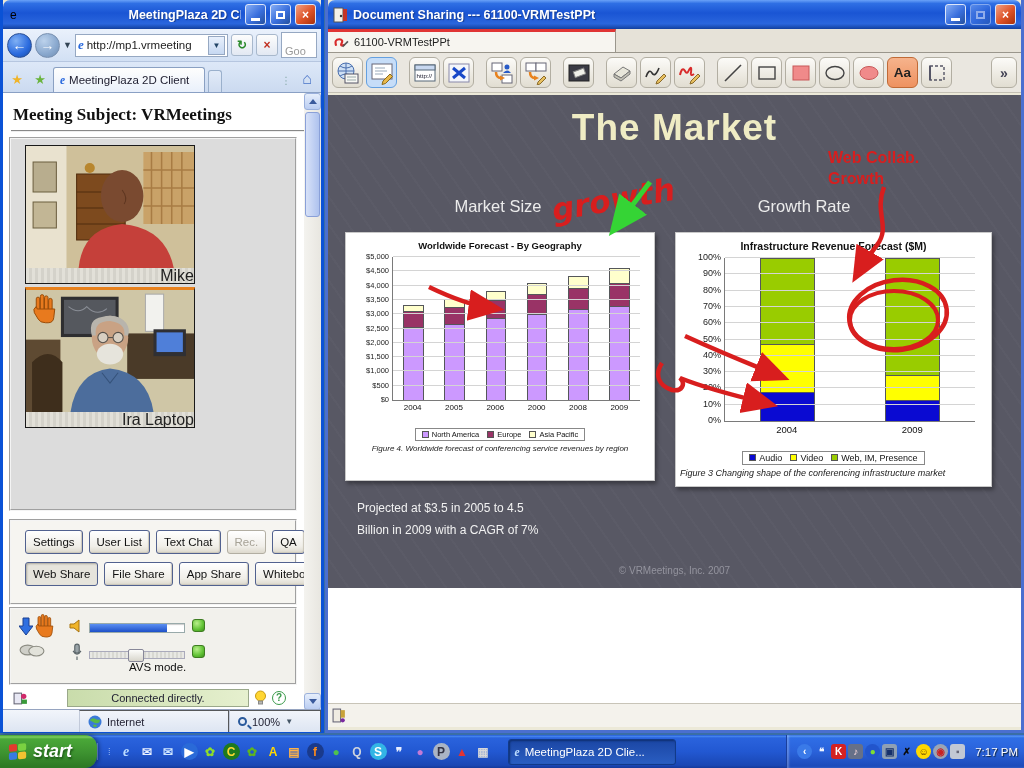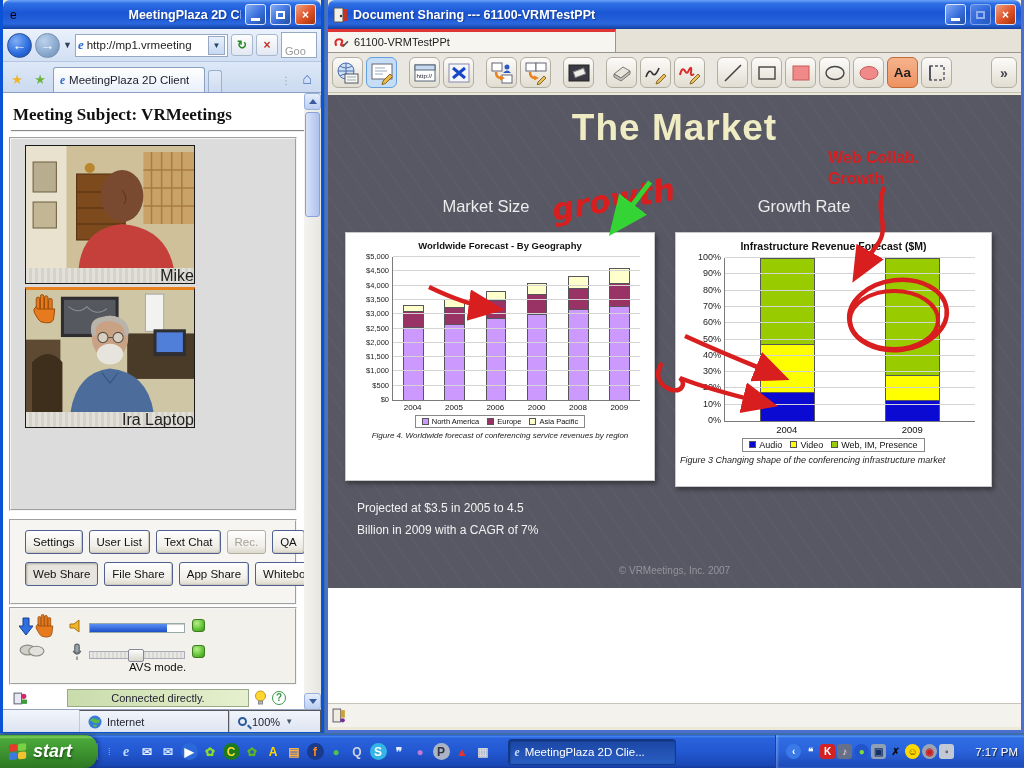--- a/index.html
+++ b/index.html
@@ -77,21 +77,21 @@
 .tbtn{width:31px;height:31px;flex:0 0 auto;border:1px solid #b2aea2;border-radius:6px;background:linear-gradient(#fcfbf8,#e1ddd1);display:flex;align-items:center;justify-content:center}
 .tbtn svg{width:24px;height:24px}
 .tbtn.sel-blue{background:#c6ddf8;border-color:#64a0e0}
 .tbtn.sel-orange{background:linear-gradient(#f6b38c,#ee9260);border-color:#c06a36}
 .tbtn.gap{margin-left:9px}
 .tbtn.aa{font-weight:bold;font-size:13.5px;color:#222}
 .tbtn.more{margin-left:auto;width:26px;font-weight:bold;color:#445;font-size:14px}
 #slide{position:absolute;left:0;top:95px;width:693px;height:493px;background:#585864;background-image:repeating-linear-gradient(55deg,rgba(255,255,255,.02) 0 2px,transparent 2px 16px);overflow:hidden}
 #slide-title{position:absolute;left:0;top:12px;width:100%;text-align:center;font-size:37px;font-weight:bold;color:#efecc4;letter-spacing:1px}
 .chart-label{position:absolute;top:102px;width:140px;text-align:center;font-size:16.5px;color:#ececec}
-#label-market{left:88px}#label-growthrate{left:406px}
+#label-market{left:100px}#label-growthrate{left:406px}
 #webcollab{position:absolute;left:500px;top:52px;font-size:16px;font-weight:bold;color:var(--ann-red);line-height:21px}
 #reduces{position:absolute;left:347px;top:206px;font-size:15px;font-weight:bold;color:var(--ann-green)}
 #proj-text{position:absolute;left:29px;top:402px;font-size:12px;color:#f2f2f2;line-height:22px}
 #slide-copy{position:absolute;left:0;top:470px;width:100%;text-align:center;font-size:10px;color:#94949e}
 .chart-card{position:absolute;background:#fff;border:1px solid #c8c8c8;box-shadow:2px 3px 4px rgba(0,0,0,.35);padding:2px 4px;color:#111}
 #chart-card-1{left:17px;top:137px;width:310px;height:249px}
 #chart-card-2{left:347px;top:137px;width:317px;height:255px}
 .c-title{font-weight:bold;text-align:center;margin:5px 0 3px}
 #chart-card-1 .c-title{font-size:9.5px}
 #chart-card-2 .c-title{font-size:10.5px}
@@ -107,21 +107,21 @@
 .sbar{display:flex;flex-direction:column-reverse;height:100%}
 #chart-card-1 .sbar{width:50%}
 #chart-card-2 .sbar{width:44%}
 .seg{width:100%;border:1px solid #55575a;border-bottom:none}
 .xrow{display:flex}
 #chart-card-1 .xrow{margin-left:42px;margin-right:10px}
 #chart-card-2 .xrow{margin-left:44px;margin-right:12px}
 .xrow div{flex:1;text-align:center;padding-top:2px}
 #chart-card-1 .xrow div{font-size:8px}
 #chart-card-2 .xrow div{font-size:9.5px}
-.c-legend-wrap{text-align:center;margin-top:2px}
+.c-legend-wrap{text-align:center;margin-top:15px}
 .c-legend{display:inline-flex;align-items:center;gap:8px;border:1px solid #888;padding:1px 6px}
 #chart-card-1 .c-legend{font-size:7.5px}
 #chart-card-2 .c-legend{font-size:9px}
 .lg-item{display:flex;align-items:center;gap:3px}
 .lg-box{width:7px;height:7px;border:1px solid #555;flex:0 0 auto}
 .c-caption{font-style:italic;margin-top:3px;color:#222}
 #chart-card-1 .c-caption{font-size:8px;text-align:center}
 #chart-card-2 .c-caption{font-size:9px;text-align:left}
 #annot-svg{position:absolute;left:0;top:0;width:693px;height:493px;pointer-events:none}
 #doc-white{position:absolute;left:0;top:588px;width:693px;height:115px;background:#fff}
@@ -131,21 +131,21 @@
 #taskbar{position:absolute;left:0;top:735px;width:1024px;height:33px;background:linear-gradient(180deg,#2157d6 0%,#4585ef 4%,#2a63dd 9%,#2258d2 50%,#1a47b4 92%,#15399a 100%);display:flex;align-items:center}
 #start-btn{width:97px;height:33px;border-radius:0 12px 12px 0;background:linear-gradient(180deg,#3f9c31 0%,#7ece5e 6%,#4aa838 12%,#3d9230 55%,#2e7a24 95%);display:flex;align-items:center;gap:5px;padding:0 14px 0 8px;box-shadow:2px 0 4px rgba(0,0,0,.4)}
 #start-btn .stext{color:#fff;font-weight:bold;font-style:italic;font-size:18px;text-shadow:1px 2px 2px #1e5a16}
 #ql{display:flex;align-items:center;gap:4px;padding:0 4px 0 10px;border-left:1px solid rgba(255,255,255,.25)}
 .qlh{color:#9ec0f8;font-size:9px;letter-spacing:1px;margin-right:2px}
 .ticon{width:17px;height:17px;display:flex;align-items:center;justify-content:center;font-size:12px;font-weight:bold;border-radius:3px;flex:0 0 auto;line-height:1}
 #task-items{flex:1;display:flex;align-items:center;padding-left:12px}
 #task-btn{width:168px;height:26px;border-radius:3px;background:linear-gradient(#1b46a4,#2a5ec2);border:1px solid #123a88;box-shadow:inset 1px 1px 2px #0e2f70;display:flex;align-items:center;gap:5px;padding:0 6px;color:#fff;font-size:11.5px;white-space:nowrap;overflow:hidden}
 #tray{display:flex;align-items:center;gap:2px;height:33px;padding:0 6px 0 10px;background:linear-gradient(180deg,#2662e0 0%,#4f90f2 4%,#2f6ee6 9%,#2a62da 50%,#1d4cbc 92%);border-left:1px solid #1a3f9c;box-shadow:inset 2px 0 2px rgba(255,255,255,.25)}
 #tray .ticon{width:15px;height:15px;font-size:10px}
-#clock{color:#fff;font-size:11.5px;margin-left:19px;white-space:nowrap;text-shadow:1px 1px 1px #123}
+#clock{color:#fff;font-size:11.5px;margin-left:8px;white-space:nowrap;text-shadow:1px 1px 1px #123}
 </style>
 </head>
 <body>
 
 <div class="window" id="win-left">
   <div class="titlebar">
     <span class="addr fav" style="background:none;border:none">e</span>
     <span class="wtitle">MeetingPlaza 2D Client - Window...</span>
     <span class="wbtn min">
         <span class="minglyph"></span>

